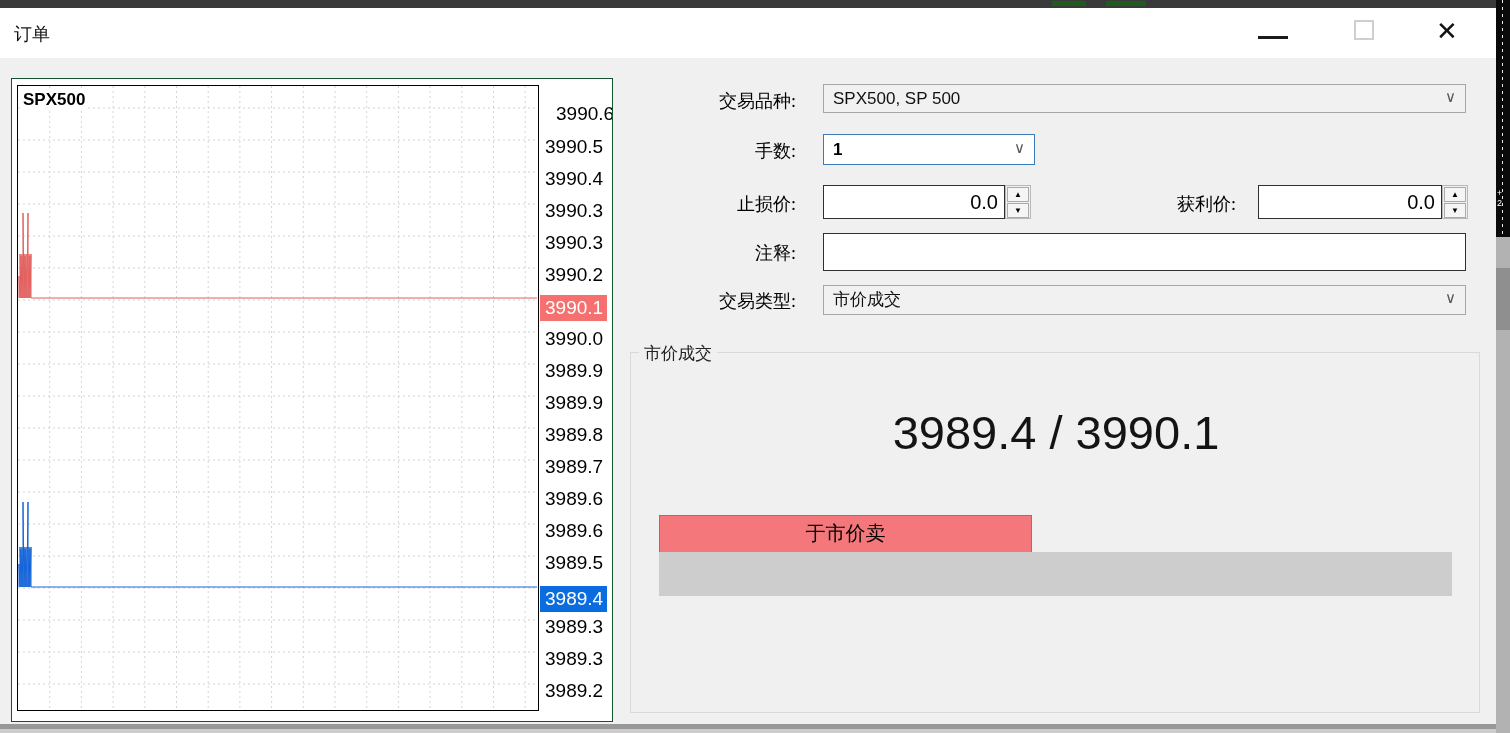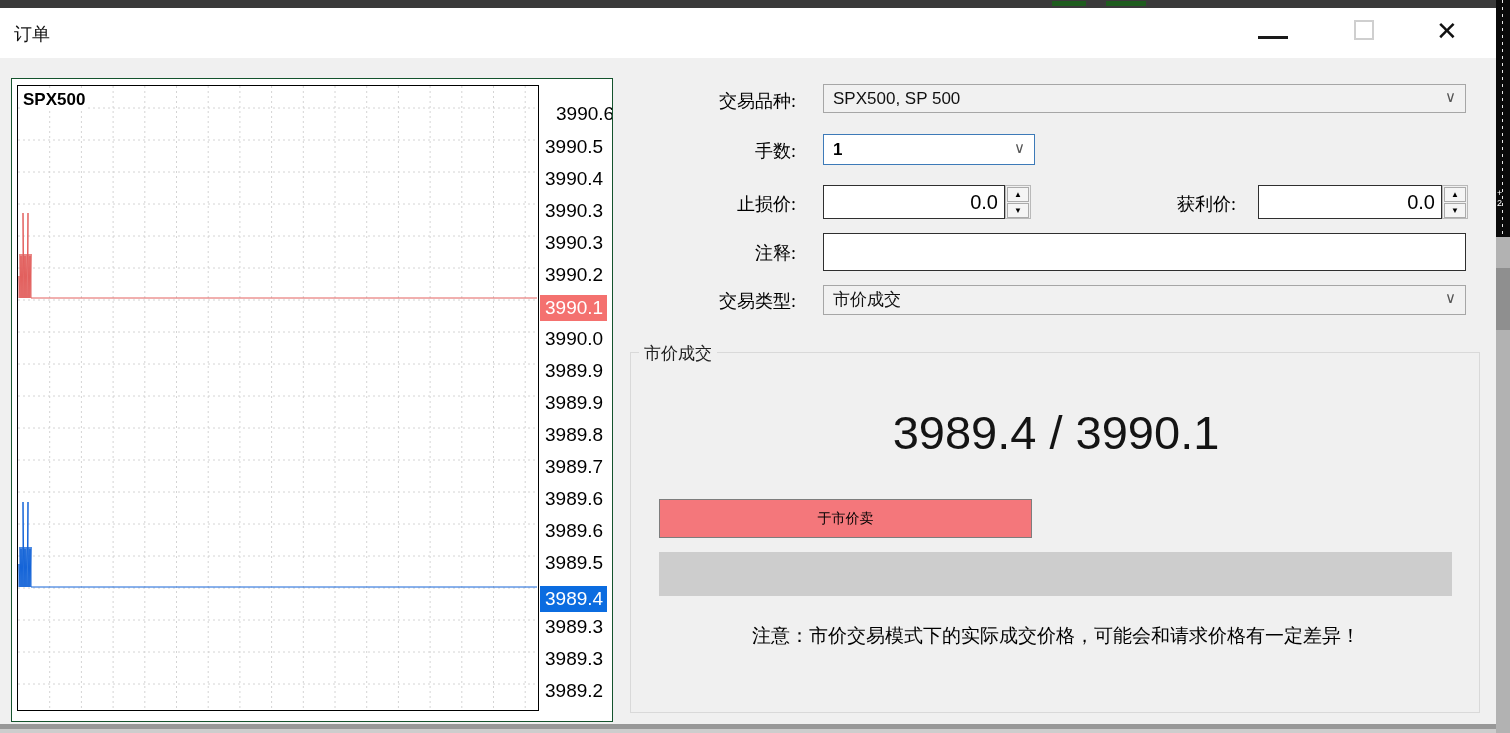--- a/index.html
+++ b/index.html
@@ -65,22 +65,22 @@
       font-size:8px; line-height:13px; text-align:center; color:#000; cursor:pointer; }
   .spin-up { top:1px; } .spin-down { top:17px; }
   .comment-input { position:absolute; left:823px; top:225px; width:643px; height:38px; background:#fff;
       border:1px solid #2f2f2f; font-size:17px; padding:0 8px; outline:none; font-family:inherit; }
 
   
   .groupbox { position:absolute; left:630px; top:344px; width:850px; height:361px; border:1px solid #d9d9d9; }
   .groupbox-title { position:absolute; left:8px; top:-11px; background:#f0f0f0; padding:0 5px;
       font-family:"Liberation Serif","DejaVu Serif",serif; font-size:17px; color:#222; }
   .quote { position:absolute; left:0; top:52px; width:850px; text-align:center; font-size:47px; color:#141414; }
-  .trade-btn { position:absolute; top:146px; width:373px; height:39px; border:1px solid #7d7d7d;
-      font-family:Liberation Serif, serif; font-size:14px; color:#000;
+  .trade-btn { position:absolute; top:162px; width:373px; height:39px; border:1px solid #7d7d7d;
+      font-family:Liberation Mono, monospace; font-size:20px; color:#000;
       text-align:center; line-height:37px; cursor:pointer; }
   .sell-btn { left:28px; }
   .buy-btn { left:448px; border-color:#6e96cf; }
   .progress-bar { position:absolute; left:28px; top:199px; width:793px; height:44px; background:#cdcdcd; }
   .note { position:absolute; left:0; top:270px; width:850px; text-align:center;
       font-family:"Liberation Serif","DejaVu Serif",serif; font-size:19px; color:#000; }
 </style>
 </head>
 <body>
 
@@ -214,17 +214,16 @@
     <div class="combo combo-type">
       <span class="val">市价成交</span>
       <span class="chev">∨</span>
     </div>
 
     <div class="groupbox">
       <span class="groupbox-title">市价成交</span>
       <div class="quote">3989.4 / 3990.1</div>
       <div class="trade-btn sell-btn" id="sell-btn" style="background: rgb(244, 119, 123);">于市价卖</div>
       <div class="progress-bar"></div>
-      <div class="note">注意：市价交易模式下的实际成交价格，可能会和请求价格有一定差异！</div>
     </div>
 
   </div>
 </div>
 
 </body></html>

